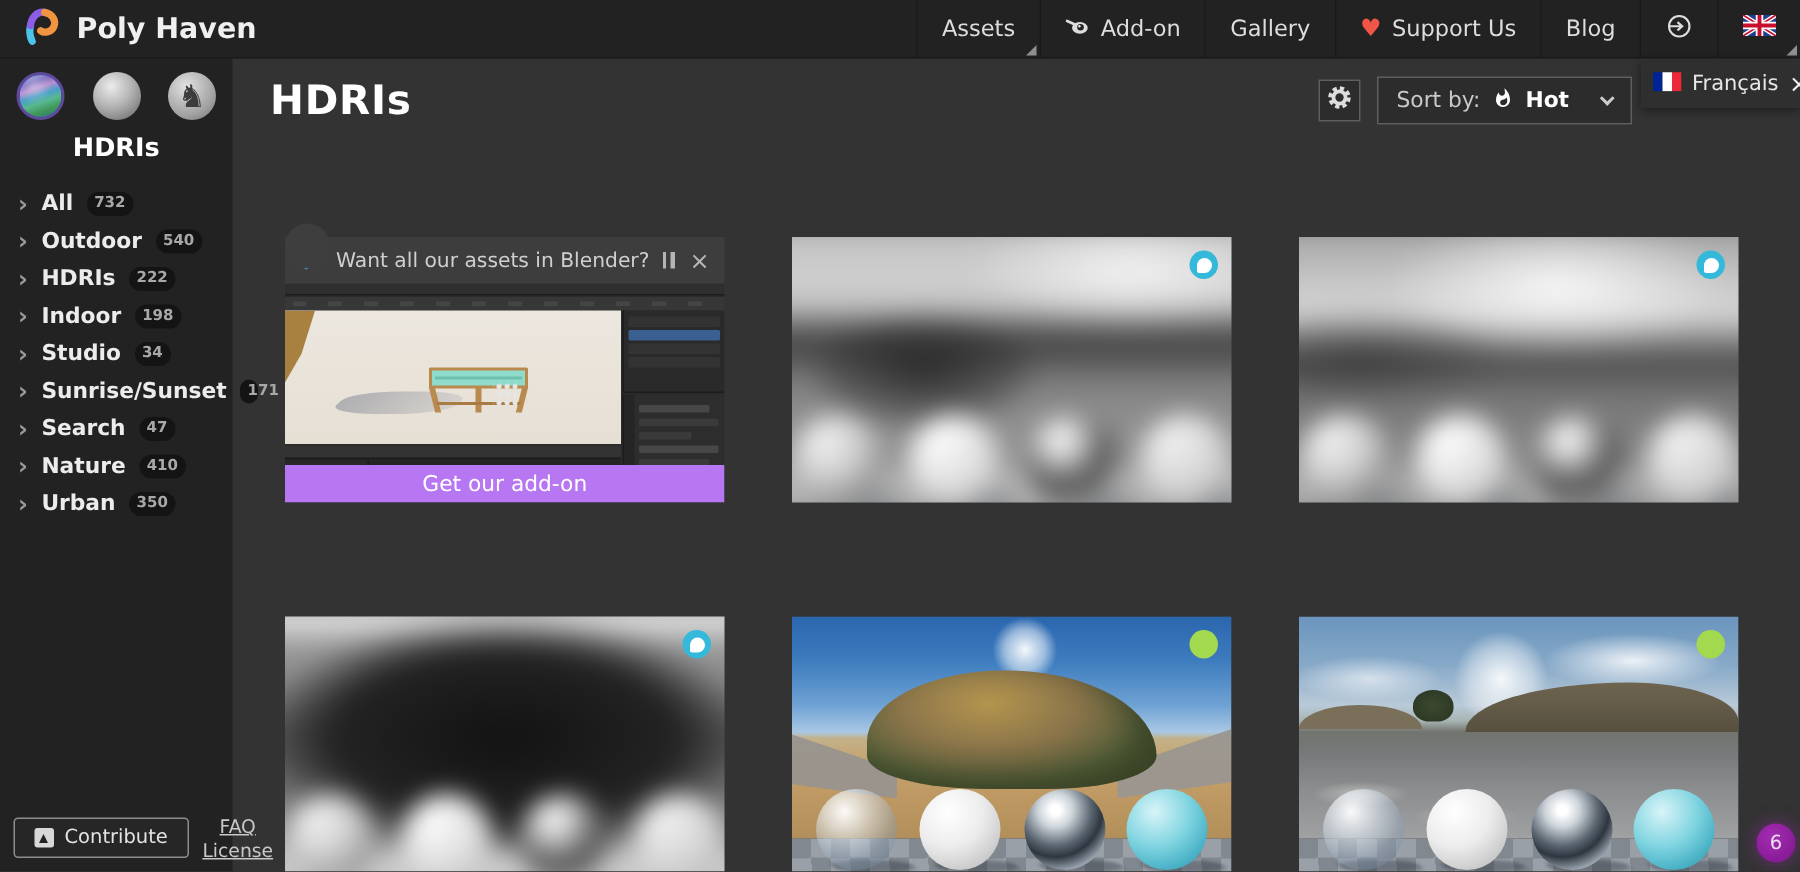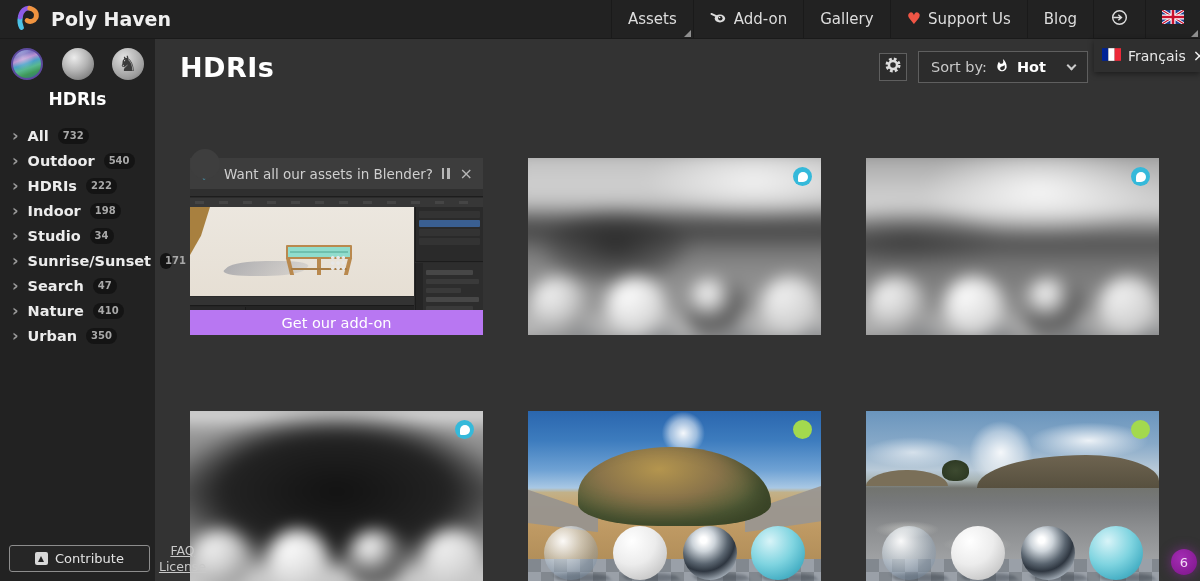--- a/index.html
+++ b/index.html
@@ -33,21 +33,21 @@
   .atype.mdl { background: radial-gradient(circle at 38% 30%, #e2e2e2, #a0a0a0 65%, #6f6f6f);
                display:grid; place-items:center; color:#3c3c3c; font-size:21px; line-height:1; }
   .sb-title { color:#fff; font-weight:bold; font-size:17px; text-align:center; margin:5px 0 14px; }
   .cat { display:flex; align-items:center; gap:9px; padding:4.5px 12px; cursor:pointer; }
   .cat .chev { color:#9a9a9a; font-size:16px; line-height:1; font-weight:bold; }
   .cat .lbl { color:#ececec; font-size:14.5px;font-weight:bold; }
   .cat .cnt { background:#141414; color:#a8a8a8; font-size:10px; font-weight:bold;
               padding:3px 5px; border-radius:10px; min-width:12px; text-align:center; line-height:1; }
   .sb-foot { position:absolute; left:9px; bottom:6px; display:flex; align-items:center; gap:9px; }
   .contrib { display:flex; align-items:center; gap:7px; border:1px solid #8d8d8d; border-radius:3px;
-             padding:5px 25px; color:#e2e2e2; font-size:13px; background:#262626; cursor:pointer; }
+             padding:5px 13px; color:#e2e2e2; font-size:13px; background:#262626; cursor:pointer; }
   .contrib-icon { width:13px; height:13px; background:#d8d8d8; border-radius:2px; position:relative; }
   .contrib-icon::after { content:""; position:absolute; left:3px; top:3.5px;
              border-left:3.5px solid transparent; border-right:3.5px solid transparent;
              border-bottom:6px solid #222; }
   .legal { display:flex; flex-direction:column; align-items:center; font-size:12.5px;
            color:#c8c8c8; line-height:1.3; }
   .legal span { text-decoration:underline; cursor:pointer; }
 
   
   .mainhead { position:absolute; left:155px; top:39px; right:0; height:56px;

